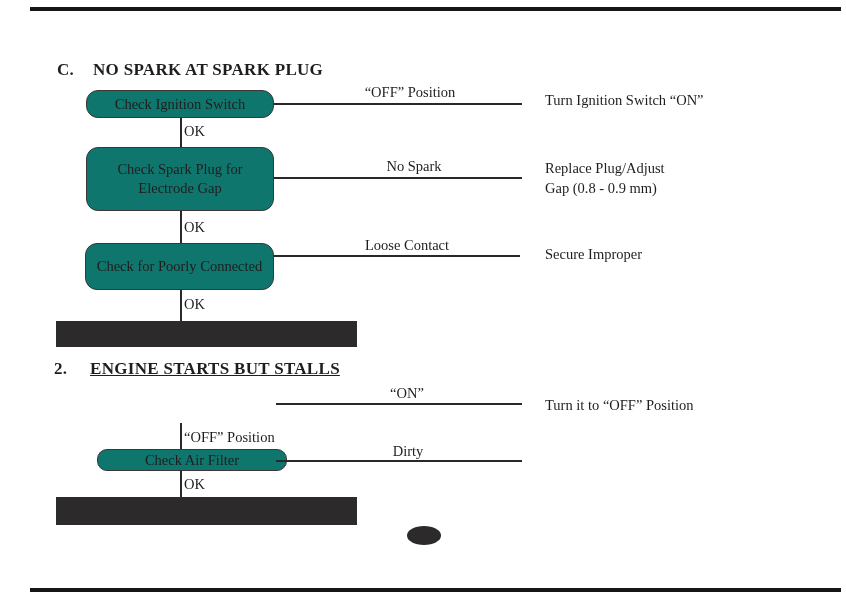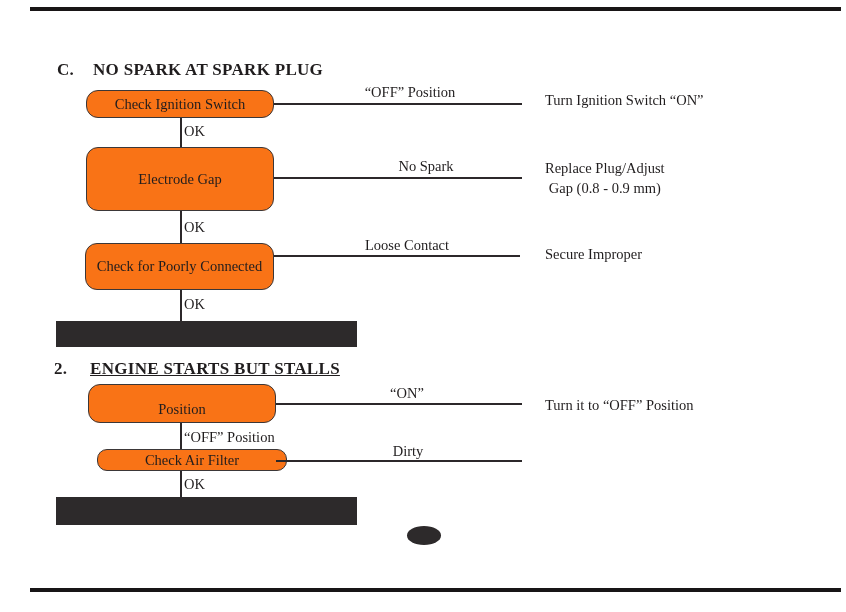--- a/index.html
+++ b/index.html
@@ -4,29 +4,29 @@
 <style>
   html,body{margin:0;padding:0;background:#e9e9e9;}
   .page{
     position:relative;width:846px;height:612px;background:#ffffff;
     font-family:"Liberation Serif","DejaVu Serif",serif;color:#201d1e;overflow:hidden;
   }
   .rule{position:absolute;background:#181516;}
   .heading{position:absolute;font-weight:bold;font-size:17px;letter-spacing:.3px;white-space:nowrap;}
   .hnum{display:inline-block;width:36px;}
   .node{
-    position:absolute;border:1.6px solid #3b3738;border-radius:12px;background:#f97316;
+    position:absolute;border:1.6px solid #3b3738;border-radius:12px;background:#0f766e;
     display:flex;flex-direction:column;align-items:center;justify-content:center;
     text-align:center;font-size:14.5px;line-height:19px;box-sizing:border-box;
   }
   .node .bline{width:100%;}
   .hline{position:absolute;height:1.8px;background:#2c282a;}
   .vline{position:absolute;width:1.6px;background:#2c282a;}
   .branch-label{position:absolute;font-size:14.5px;text-align:center;white-space:nowrap;}
-  .remedy{position:absolute;font-size:14.5px;line-height:19.5px;white-space:nowrap;text-align:center;}
+  .remedy{position:absolute;font-size:14.5px;line-height:19.5px;white-space:nowrap;}
   .ok-label{position:absolute;font-size:14.5px;white-space:nowrap;}
   .redaction{position:absolute;background:#2d2a2b;}
   .dot{position:absolute;background:#2d2a2b;border-radius:50%;}
 </style>
 </head>
 <body>
 
 <div class="page">
 
   <div class="rule" style="left:30px;top:7px;width:811px;height:4px;"></div>
@@ -39,24 +39,25 @@
   <div class="node" style="left:86px;top:90px;width:188px;height:28px;">
     <div class="bline">Check Ignition Switch</div>
   </div>
   <div class="hline" style="left:274px;top:103px;width:248px;"></div>
   <div class="branch-label" style="left:335px;top:84px;width:150px;">“OFF” Position</div>
   <div class="remedy" style="left:545px;top:91px;">Turn Ignition Switch “ON”</div>
   <div class="vline" style="left:180px;top:118px;height:29px;"></div>
   <div class="ok-label" style="left:184px;top:123px;">OK</div>
 
   <div class="node" style="left:86px;top:147px;width:188px;height:64px;">
+    <div class="bline">Check Spark Plug for</div>
     <div class="bline">Electrode Gap</div>
   </div>
   <div class="hline" style="left:274px;top:177px;width:248px;"></div>
-  <div class="branch-label" style="left:366px;top:158px;width:120px;">No Spark</div>
+  <div class="branch-label" style="left:354px;top:158px;width:120px;">No Spark</div>
   <div class="remedy" style="left:545px;top:159px;">
     <div>Replace Plug/Adjust</div>
     <div>Gap (0.8 - 0.9 mm)</div>
   </div>
   <div class="vline" style="left:180px;top:211px;height:32px;"></div>
   <div class="ok-label" style="left:184px;top:219px;">OK</div>
 
   <div class="node" style="left:85px;top:243px;width:189px;height:47px;">
     <div class="bline">Check for Poorly Connected</div>
   </div>
@@ -65,24 +66,20 @@
   <div class="remedy" style="left:545px;top:245px;">Secure Improper</div>
   <div class="vline" style="left:180px;top:290px;height:32px;"></div>
   <div class="ok-label" style="left:184px;top:296px;">OK</div>
 
   <div class="redaction" style="left:56px;top:321px;width:301px;height:26px;"></div>
 
   <div class="heading" style="left:54px;top:359px;text-decoration:underline;">
     <span class="hnum">2.</span><span>ENGINE STARTS BUT STALLS</span>
   </div>
 
-  <div class="node" style="left:88px;top:384px;width:188px;height:39px;justify-content:flex-end;padding-bottom:3px;">
-    <div class="bline" style="height:17px;"></div>
-    <div class="bline">Position</div>
-  </div>
   <div class="hline" style="left:276px;top:403px;width:246px;"></div>
   <div class="branch-label" style="left:357px;top:385px;width:100px;">“ON”</div>
   <div class="remedy" style="left:545px;top:396px;">Turn it to “OFF” Position</div>
   <div class="vline" style="left:180px;top:423px;height:26px;"></div>
   <div class="ok-label" style="left:184px;top:429px;">“OFF” Position</div>
 
   <div class="node" style="left:86px;top:449px;width:190px;height:22px;border-radius:10px;margin-left:11px;">
     <div class="bline">Check Air Filter</div>
   </div>
   <div class="hline" style="left:276px;top:460px;width:246px;"></div>

